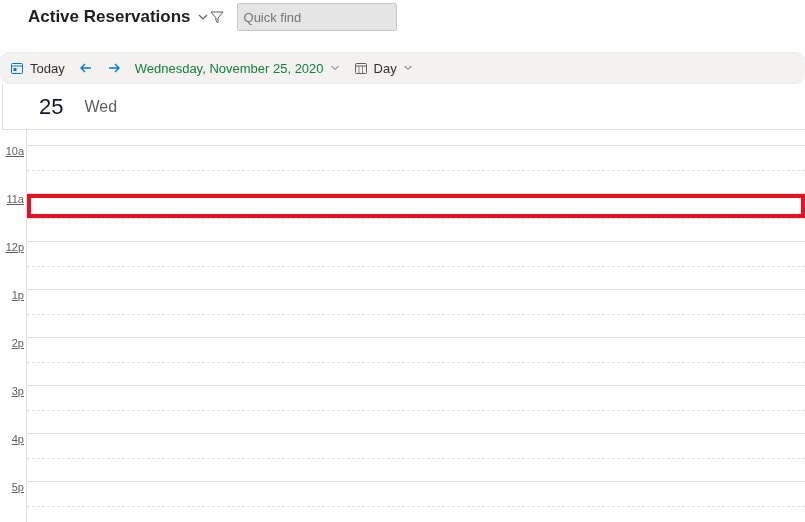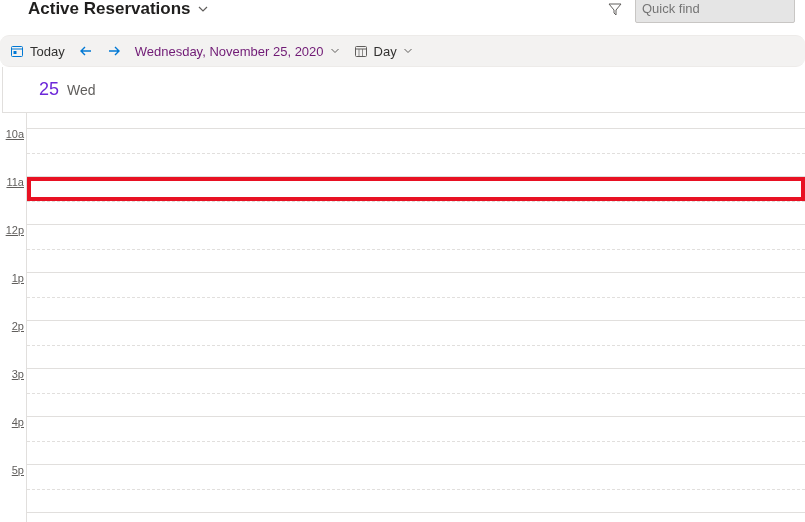--- a/index.html
+++ b/index.html
@@ -8,23 +8,22 @@
     font-size: 13px;
     color: #323130;
     width: 805px;
     height: 522px;
     overflow: hidden;
     background: #fff;
   }
   .header {
     display: flex;
     align-items: center;
-    justify-content: space-between;
     padding: 6px 10px 24px 28px;
-    height: 35px;
+    height: 52px;
   }
   .title-wrap {
     display: flex;
     align-items: center;
     gap: 6px;
     cursor: pointer;
   }
   .title {
     font-size: 17px;
     font-weight: 600;
@@ -65,44 +64,44 @@
     font-size: 13px;
     color: #323130;
     border-radius: 9px;
   }
   .tb-group {
     display: flex;
     align-items: center;
     gap: 6px;
     cursor: pointer;
   }
-  .tb-date { color: #701a75; }
+  .tb-date { color: #15803d; }
   .nav-arrow {
     width: 14px; height: 14px;
     display: inline-flex; align-items: center; justify-content: center;
     cursor: pointer;
   }
   .calendar-top {
     height: 46px;
     border-bottom: 1px solid #e1dfdd;
     display: flex;
     align-items: center;
     padding-left: 36px;
     margin-left: 2px;
     border-left: 1px solid #e1dfdd;
   }
   .day-num {
-    font-size: 18px;
+    font-size: 22px;
     font-weight: 400;
-    color: #6d28d9;
+    color: #0f172a;
   }
   .day-name {
-    font-size: 14px;
+    font-size: 16px;
     color: #605e5c;
-    margin-left: 8px;
+    margin-left: 21px;
   }
   .calendar-grid {
     position: relative;
     height: 420px;
     display: flex;
     overflow: hidden;
   }
   .time-col {
     width: 26px;
     flex-shrink: 0;

